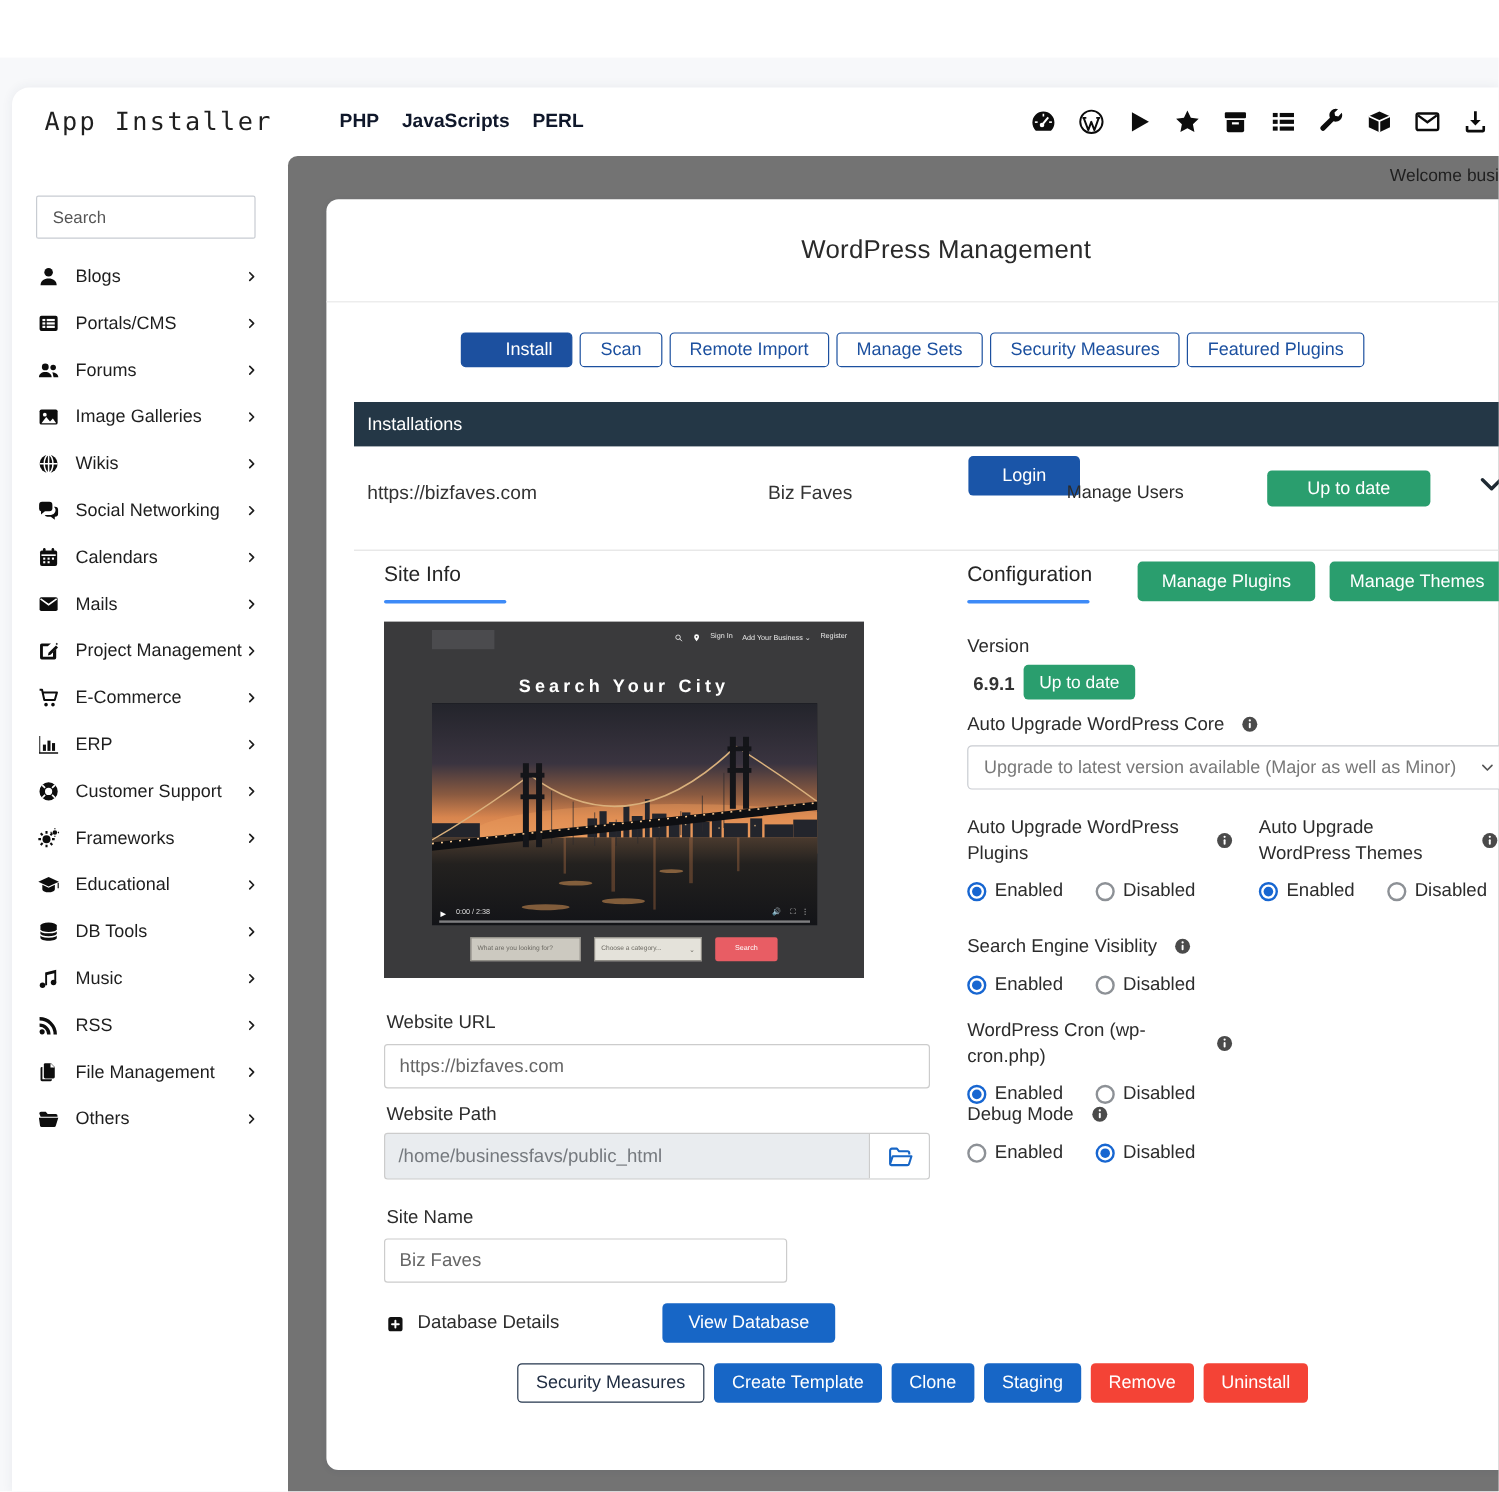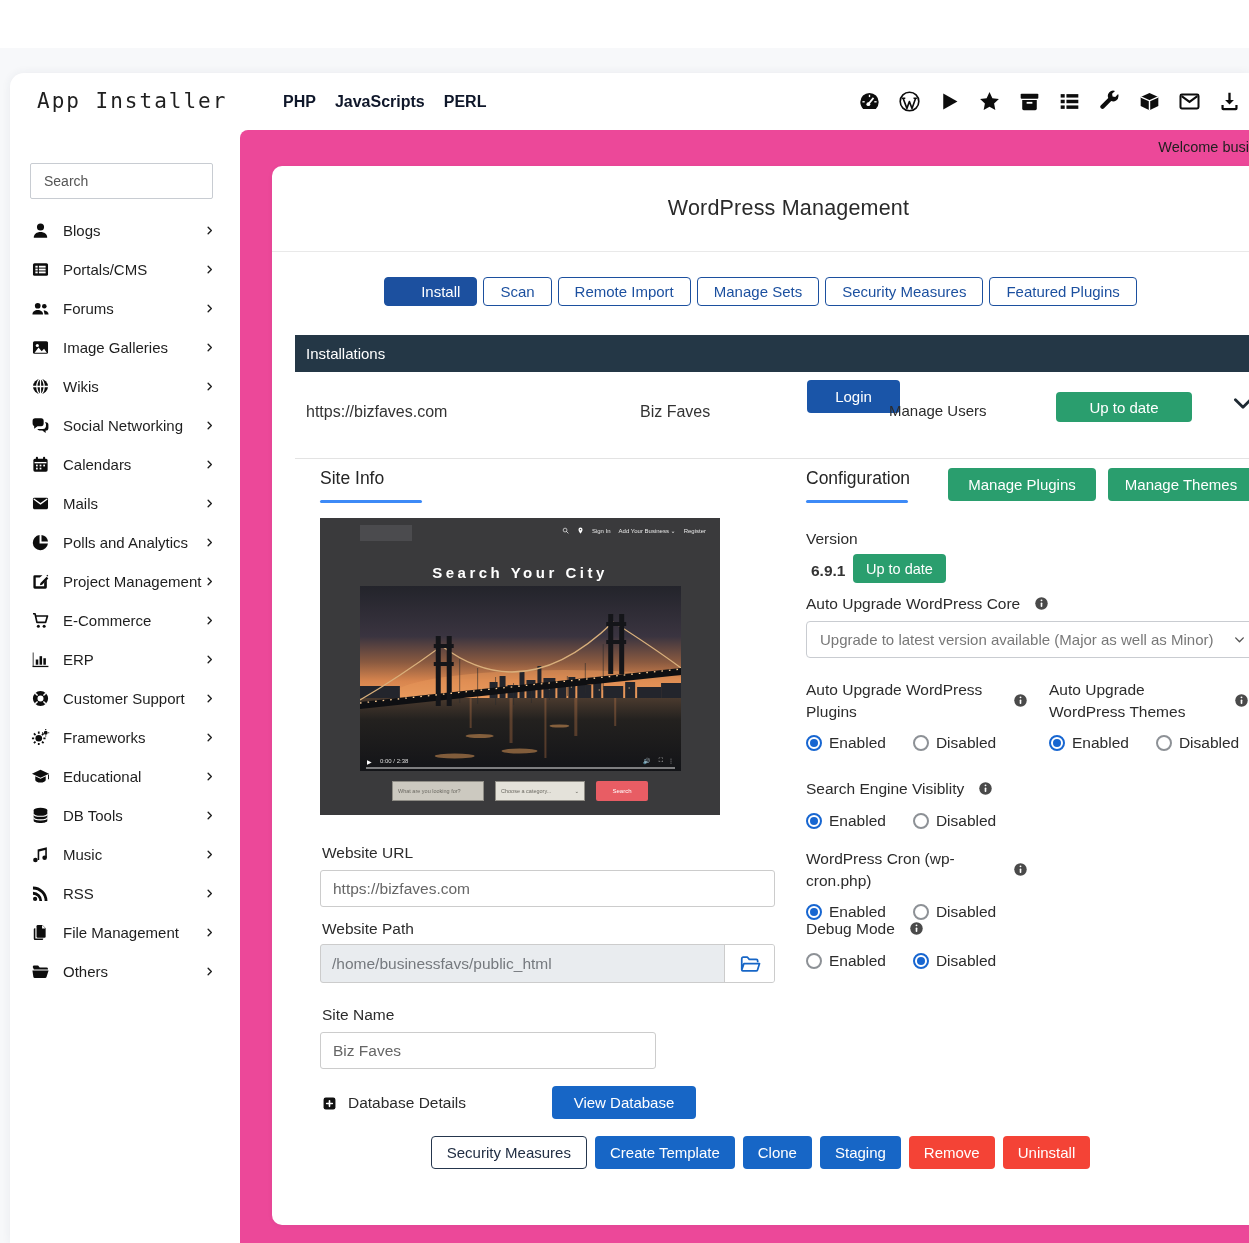--- a/index.html
+++ b/index.html
@@ -23,21 +23,21 @@
               border-radius:2px;display:flex;align-items:center;background:#fff;}
   .search-box input{border:0;outline:0;flex:1;margin-left:11px;font-size:14px;color:#444;
                     font-family:"Liberation Sans",sans-serif;background:transparent;}
   .search-box input::placeholder{color:#555;}
   .search-box .ic{width:17px;height:17px;color:#222;margin-right:10px;cursor:pointer;}
   .menu-item{height:39px;display:flex;align-items:center;padding:0 15px 0 21px;cursor:pointer;}
   .menu-item .mi-ic{width:19px;height:19px;color:#0d0d0d;flex:0 0 19px;}
   .menu-item .mi-label{font-size:15px;color:#1e1e1e;margin-left:13px;white-space:nowrap;}
   .menu-item .mi-chev{width:11px;height:11px;color:#1e1e1e;margin-left:auto;}
   
-  .content{position:absolute;left:230px;top:57px;right:0;bottom:0;background:#ec4899;border-radius:8px 0 0 0;text-decoration:underline;}
+  .content{position:absolute;left:230px;top:57px;right:0;bottom:0;background:#737373;border-radius:8px 0 0 0;text-decoration:underline;}
   .welcome{position:absolute;top:9px;right:0;font-size:14.5px;color:#1f1f1f;white-space:nowrap;}
   .main-card{position:absolute;left:32px;top:36px;right:0;bottom:18px;background:#fff;
              border-radius:10px 0 0 10px;box-shadow:0 1px 5px rgba(40,50,80,.06);}
   .wp-head{position:absolute;left:0;right:0;top:22px;display:flex;justify-content:center;
            align-items:center;gap:15px;}
   .wp-head .ic{width:41px;height:41px;color:#363c41;}
   .wp-title{font-size:21.5px;color:#2a2a2a;font-weight:500;letter-spacing:.2px;}
   .divider{position:absolute;left:0;right:0;top:85px;border-top:1px solid #e9e9e9;}
   .tabs{position:absolute;left:0;right:0;top:111px;display:flex;justify-content:center;gap:6px;}
   .tab{border:1px solid #1c509f;color:#1c509f;background:#fff;border-radius:4px;
@@ -343,34 +343,20 @@
           <span class="mi-label">Mails</span>
           <span class="ic mi-chev">
             <svg viewBox="0 0 24 24" fill="currentColor" xmlns="http://www.w3.org/2000/svg">
               <path d="M9 5l7 7-7 7" fill="none" stroke="currentColor" stroke-width="3" stroke-linecap="round" stroke-linejoin="round"></path>
             </svg>
           </span>
         </div>
         <div class="menu-item">
           <span class="ic mi-ic">
             <svg viewBox="0 0 24 24" fill="currentColor" xmlns="http://www.w3.org/2000/svg">
-              <path d="M10.8 2.6A9.6 9.6 0 1021.4 13.2H10.8z"></path>
-              <path d="M13.3 2.5v8.2h8.2a9.7 9.7 0 00-8.2-8.2z"></path>
-            </svg>
-          </span>
-          <span class="mi-label">Polls and Analytics</span>
-          <span class="ic mi-chev">
-            <svg viewBox="0 0 24 24" fill="currentColor" xmlns="http://www.w3.org/2000/svg">
-              <path d="M9 5l7 7-7 7" fill="none" stroke="currentColor" stroke-width="3" stroke-linecap="round" stroke-linejoin="round"></path>
-            </svg>
-          </span>
-        </div>
-        <div class="menu-item">
-          <span class="ic mi-ic">
-            <svg viewBox="0 0 24 24" fill="currentColor" xmlns="http://www.w3.org/2000/svg">
               <path d="M14.5 4H4.8A1.8 1.8 0 003 5.8v13.4A1.8 1.8 0 004.8 21h13.4a1.8 1.8 0 001.8-1.8v-9.4l-3.4 3.4V18H6V7h5.1z"></path>
               <path d="M12 13.9l7.8-7.8 2.1 2.1-7.8 7.8-2.9.8z"></path>
               <path d="M20.6 3.4l1.2 1.2-1.2 1.2-1.2-1.2z"></path>
             </svg>
           </span>
           <span class="mi-label">Project Management</span>
           <span class="ic mi-chev">
             <svg viewBox="0 0 24 24" fill="currentColor" xmlns="http://www.w3.org/2000/svg">
               <path d="M9 5l7 7-7 7" fill="none" stroke="currentColor" stroke-width="3" stroke-linecap="round" stroke-linejoin="round"></path>
             </svg>

